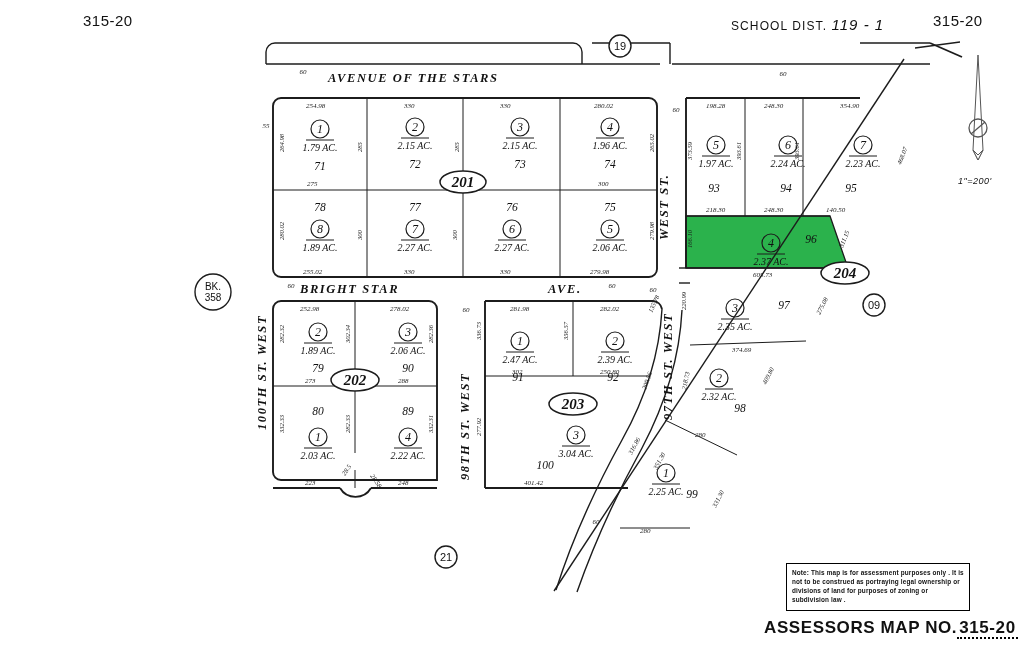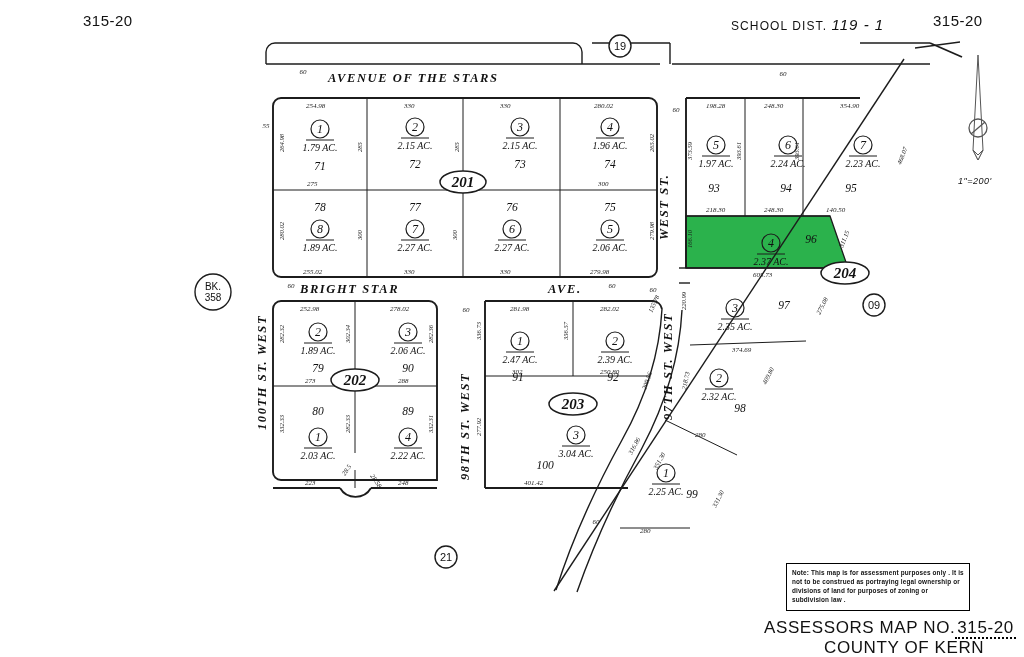--- a/index.html
+++ b/index.html
@@ -17,21 +17,21 @@
   .hdr-tract{font-size:22px;letter-spacing:2.2px;}
   .hdr-school{font-size:12px;letter-spacing:1.1px;}
   .hdr-school .hs-val{font-style:italic;font-size:15px;letter-spacing:1px;}
 
   .note-box{
     position:absolute;left:786px;top:563px;width:172px;height:38px;
     border:1.6px solid #000;background:#fff;
     font-size:6.4px;line-height:1.42;font-weight:bold;
     padding:4px 5px;letter-spacing:.15px;
   }
-  .foot{position:absolute;font-weight:normal;white-space:nowrap;}
+  .foot{position:absolute;font-weight:bold;white-space:nowrap;}
   .foot-1{left:764px;top:618px;font-size:17px;letter-spacing:.6px;}
   .foot-1 .nodots{border-bottom:2px dotted #000;padding:0 2px;font-size:17px;}
   .foot-2{left:824px;top:638px;font-size:17px;letter-spacing:.6px;}
 
   .scale-lbl{position:absolute;left:958px;top:176px;font-size:9px;font-style:italic;letter-spacing:.5px;}
 </style>
 </head>
 <body>
 
 <div id="map-root">
@@ -408,16 +408,15 @@
     <text class="sw" x="466" y="312">60</text>
     <text class="sw" x="653" y="292">60</text>
     <text class="sw" x="596" y="524">60</text>
   </svg>
 
   <div class="note-box">Note: This map is for assessment purposes only . It is not to be construed as portraying legal ownership or divisions of land for purposes of zoning or subdivision law .</div>
 
   <div class="foot foot-1">
     <span>ASSESSORS MAP NO.</span><span class="nodots">315-20</span>
   </div>
-  <div class="foot foot-2">COUNTY OF KERN</div>
 
   <div class="scale-lbl">1"=200'</div>
 </div>
 
 </body></html>

